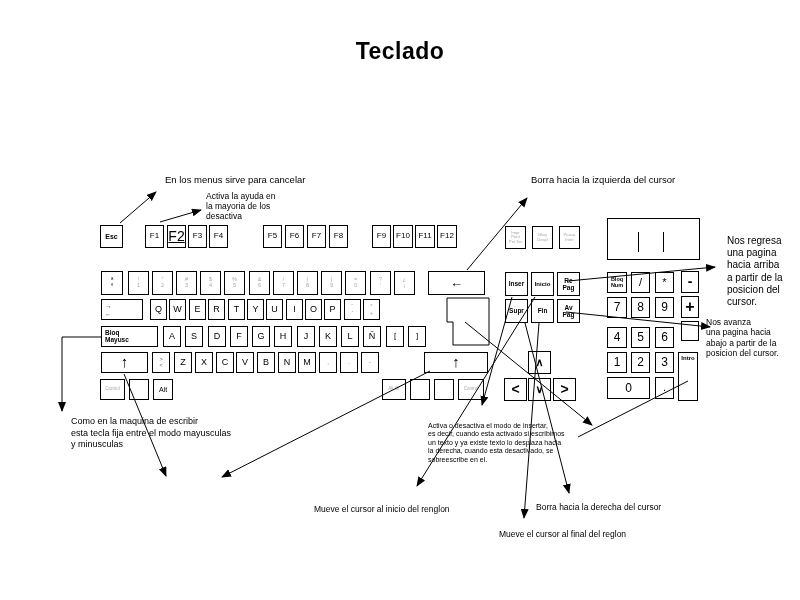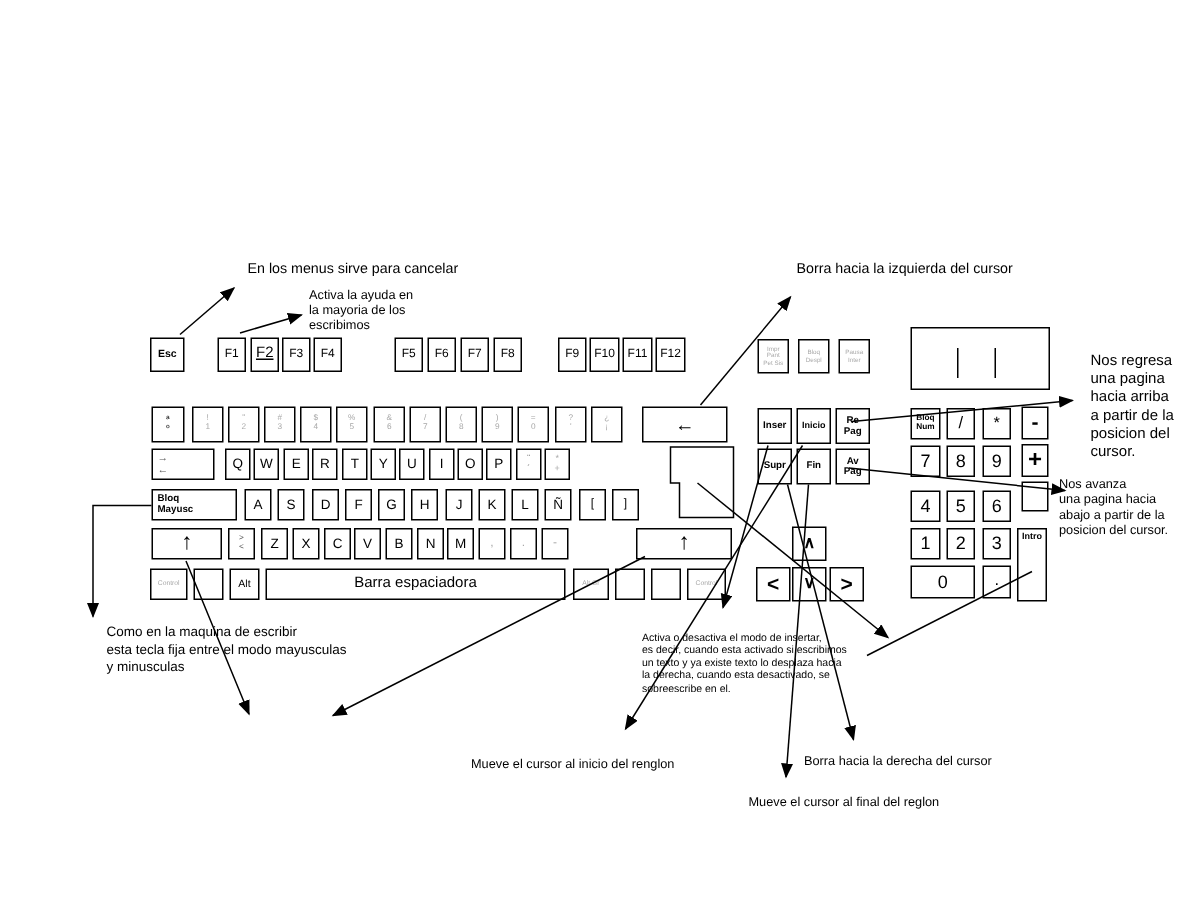--- a/index.html
+++ b/index.html
@@ -23,25 +23,26 @@
   #led1{left:30px} #led2{left:55px}
   .ann{position:absolute;white-space:pre-line;z-index:4}
   #enter-label{position:absolute;left:455px;top:302px;font-size:7px;font-weight:bold;z-index:4}
   #arrows{position:absolute;left:0;top:0;z-index:5;pointer-events:none}
 </style>
 </head>
 <body>
 
 <div id="stage">
 
+  <div id="page-title">Teclado</div>
 
   <div id="keys">
       <div class="key bold" style="left: 100px; top: 225px; width: 23px; height: 23px; font-size: 7px;">Esc</div>
       <div class="key" style="left: 145px; top: 225px; width: 19px; height: 23px; font-size: 8px;">F1</div>
-      <div class="key" style="left: 167px; top: 225px; width: 19px; height: 23px; font-size: 10px; text-decoration: underline;">F2</div>
+      <div class="key" style="left: 167px; top: 225px; width: 19px; height: 23px; font-size: 14px; text-decoration: underline;">F2</div>
       <div class="key" style="left: 188px; top: 225px; width: 19px; height: 23px; font-size: 8px;">F3</div>
       <div class="key" style="left: 209px; top: 225px; width: 19px; height: 23px; font-size: 8px;">F4</div>
       <div class="key" style="left: 263px; top: 225px; width: 19px; height: 23px; font-size: 8px;">F5</div>
       <div class="key" style="left: 285px; top: 225px; width: 19px; height: 23px; font-size: 8px;">F6</div>
       <div class="key" style="left: 307px; top: 225px; width: 19px; height: 23px; font-size: 8px;">F7</div>
       <div class="key" style="left: 329px; top: 225px; width: 19px; height: 23px; font-size: 8px;">F8</div>
       <div class="key" style="left: 372px; top: 225px; width: 19px; height: 23px; font-size: 8px;">F9</div>
       <div class="key" style="left: 393px; top: 225px; width: 20px; height: 23px; font-size: 8px;">F10</div>
       <div class="key" style="left: 415px; top: 225px; width: 20px; height: 23px; font-size: 8px;">F11</div>
       <div class="key" style="left: 437px; top: 225px; width: 20px; height: 23px; font-size: 8px;">F12</div>
@@ -112,21 +113,20 @@
       <div class="key" style="left: 257px; top: 352px; width: 18px; height: 21px; font-size: 9px;">B</div>
       <div class="key" style="left: 278px; top: 352px; width: 18px; height: 21px; font-size: 9px;">N</div>
       <div class="key" style="left: 298px; top: 352px; width: 18px; height: 21px; font-size: 9px;">M</div>
       <div class="key faint" style="left: 319px; top: 352px; width: 18px; height: 21px; font-size: 8px;">,</div>
       <div class="key faint" style="left: 340px; top: 352px; width: 18px; height: 21px; font-size: 8px;">.</div>
       <div class="key faint" style="left: 361px; top: 352px; width: 18px; height: 21px; font-size: 8px;">-</div>
       <div class="key bold" style="left: 424px; top: 352px; width: 64px; height: 21px; font-size: 15px;">↑</div>
       <div class="key faint" style="left: 100px; top: 379px; width: 25px; height: 21px; font-size: 4.5px;">Control</div>
       <div class="key" style="left: 129px; top: 379px; width: 20px; height: 21px; font-size: 7px;"></div>
       <div class="key" style="left: 153px; top: 379px; width: 20px; height: 21px; font-size: 7px;">Alt</div>
-      <div class="key" style="left: 177px; top: 379px; width: 200px; height: 21px; font-size: 10px;">Barra espaciadora</div>
       <div class="key faint" style="left: 382px; top: 379px; width: 24px; height: 21px; font-size: 4.5px;">Alt Gr</div>
       <div class="key" style="left: 410px; top: 379px; width: 20px; height: 21px; font-size: 7px;"></div>
       <div class="key" style="left: 434px; top: 379px; width: 20px; height: 21px; font-size: 7px;"></div>
       <div class="key faint" style="left: 458px; top: 379px; width: 26px; height: 21px; font-size: 4.5px;">Control</div>
       <div class="key faint" style="left: 505px; top: 226px; width: 21px; height: 23px; font-size: 4.2px;">Impr
 Pant
 Pet Sis</div>
       <div class="key faint" style="left: 532px; top: 226px; width: 21px; height: 23px; font-size: 4.2px;">Bloq
 Despl</div>
       <div class="key faint" style="left: 559px; top: 226px; width: 21px; height: 23px; font-size: 4.2px;">Pausa
@@ -167,21 +167,21 @@
   <div id="indicator-lights">
     <div class="led-bar" id="led1"></div>
     <div class="led-bar" id="led2"></div>
   </div>
 
   <div id="enter-label">Enter</div>
 
   <div class="ann" style="left:165px;top:174px;font-size:9.5px">En los menus sirve para cancelar</div>
   <div class="ann" style="left:206px;top:191px;font-size:8.5px;line-height:1.2">Activa la ayuda en
 la mayoria de los
-escribimos</div>
+desactiva</div>
   <div class="ann" style="left:531px;top:174px;font-size:9.5px">Borra hacia la izquierda del cursor</div>
   <div class="ann" style="left:727px;top:235px;font-size:10px;line-height:1.22">Nos regresa
 una pagina
 hacia arriba
 a partir de la
 posicion del
 cursor.</div>
   <div class="ann" style="left:706px;top:317px;font-size:8.5px;line-height:1.22">Nos avanza
 una pagina hacia
 abajo a partir de la

